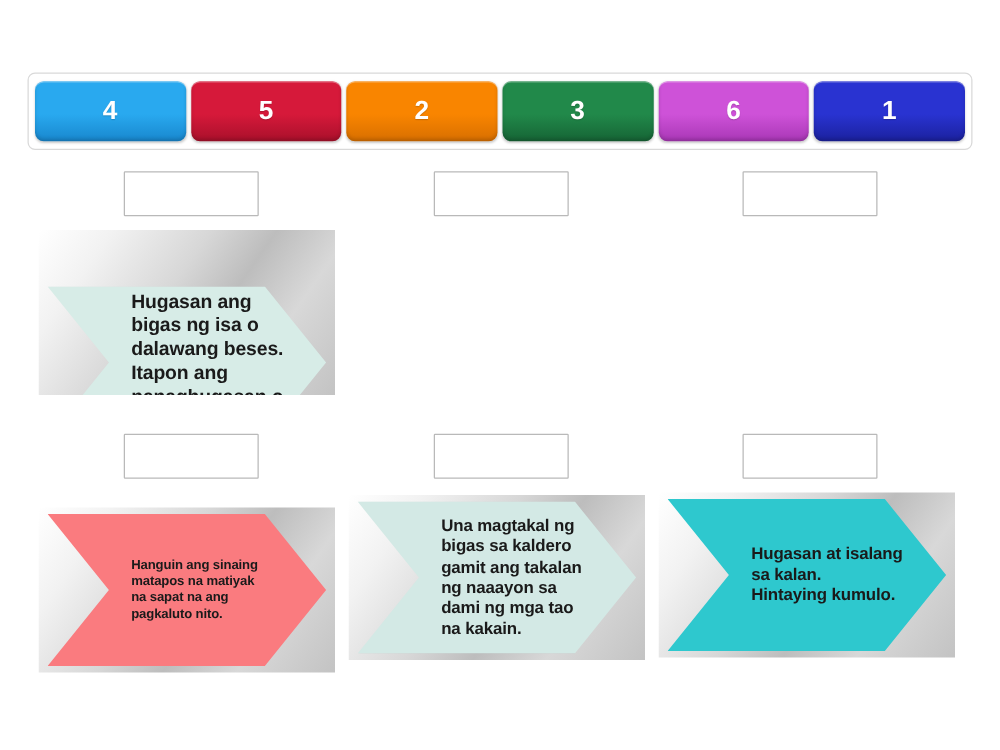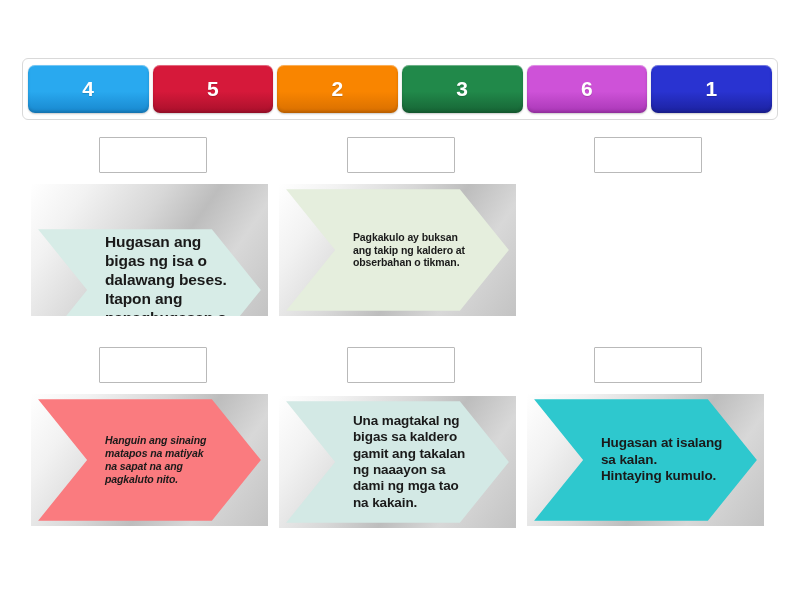--- a/index.html
+++ b/index.html
@@ -154,36 +154,27 @@
         <span class="chevron-text txt-lg">Hugasan ang
 bigas ng isa o
 dalawang beses.
 Itapon ang
 panaghugasan o
 hugas bigas.</span>
       </div>
     </div>
   </div>
 
-  <div class="card" style="left:273px; top:178px;">
-    <div class="card-inner">
-      <div class="chevron" style="background: rgb(229, 238, 221);">
-        <span class="chevron-text txt-sm">Pagkakulo ay buksan
-ang takip ng kaldero at
-obserbahan o tikman.</span>
-      </div>
-    </div>
-  </div>
 
 
   <div class="dropzone" style="left:99px;  top:347px;"></div>
   <div class="dropzone" style="left:347px; top:347px;"></div>
   <div class="dropzone" style="left:594px; top:347px;"></div>
 
-  <div class="card" style="left:25px;  top:388px;font-style:italic;">
+  <div class="card" style="left:25px;  top:400px;">
     <div class="card-inner">
       <div class="chevron" style="background: rgb(250, 123, 127);">
         <span class="chevron-text txt-sm">Hanguin ang sinaing
 matapos na matiyak
 na sapat na ang
 pagkaluto nito.</span>
       </div>
     </div>
   </div>
 

